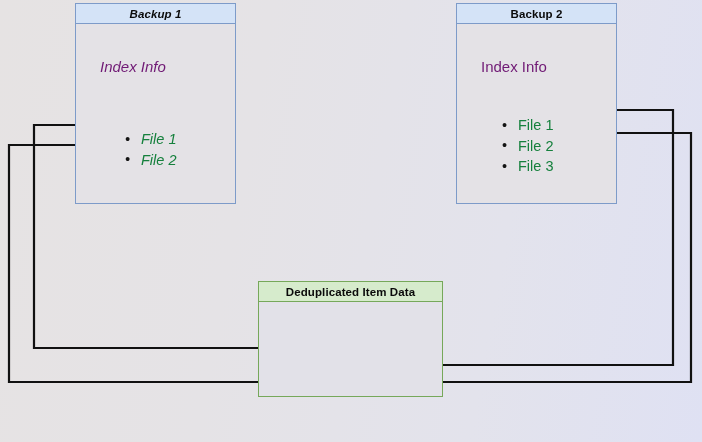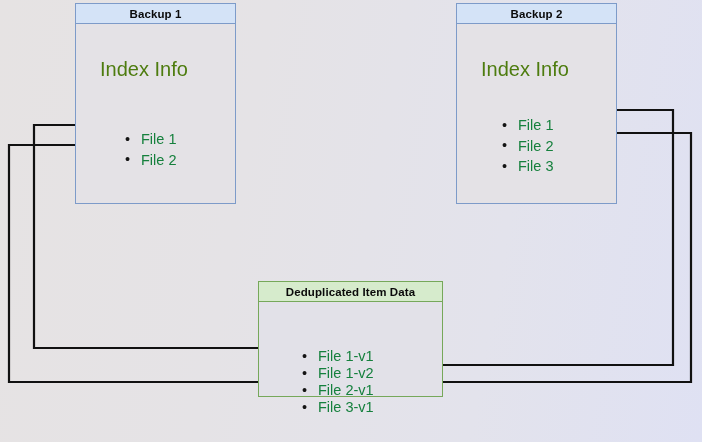--- a/index.html
+++ b/index.html
@@ -52,22 +52,22 @@
   .node.green .node-header {
     background: #d6ebcc;
     border-bottom-color: #76a85a;
   }
   .node-body {
     position: relative;
     height: calc(100% - 20px);
   }
   .index-label {
     position: absolute;
-    font-size: 20px;
-    color: #4d7c0f;
+    font-size: 15px;
+    color: #701a75;
   }
   .bullets {
     position: absolute;
     margin: 0;
     padding: 0;
     list-style: none;
   }
   .bullets li {
     position: relative;
     font-size: 14.5px;
@@ -81,21 +81,21 @@
     position: absolute;
     left: 0;
     top: -0.5px;
     font-size: 14.5px;
     color: #141414;
   }
   .bullets.dedup li {
     line-height: 17px;
     font-size: 14.5px;
   }
-  #backup1 { left: 75px; top: 3px; width: 161px; height: 201px; }
+  #backup1 { left: 75px; top: 3px; width: 161px; height: 201px; font-style: italic; }
   #backup1 .index-label { left: 24px; top: 34px; }
   #backup1 .bullets { left: 49px; top: 105px; }
   #backup2 { left: 456px; top: 3px; width: 161px; height: 201px; }
   #backup2 .index-label { left: 24px; top: 34px; }
   #backup2 .bullets { left: 45px; top: 91px; }
   #dedup { left: 258px; top: 281px; width: 185px; height: 116px; }
   #dedup .bullets { left: 43px; top: 46px; }
 </style>
 </head>
 <body>
@@ -138,23 +138,15 @@
       <ul class="bullets">
         <li>File 1</li>
         <li>File 2</li>
         <li>File 3</li>
       </ul>
     </div>
   </div>
 
   <div class="node green" id="dedup">
     <div class="node-header">Deduplicated Item Data</div>
-    <div class="node-body">
-      <ul class="bullets dedup">
-        <li>File 1-v1</li>
-        <li>File 1-v2</li>
-        <li>File 2-v1</li>
-        <li>File 3-v1</li>
-      </ul>
-    </div>
   </div>
 
 </div>
 
 </body></html>

